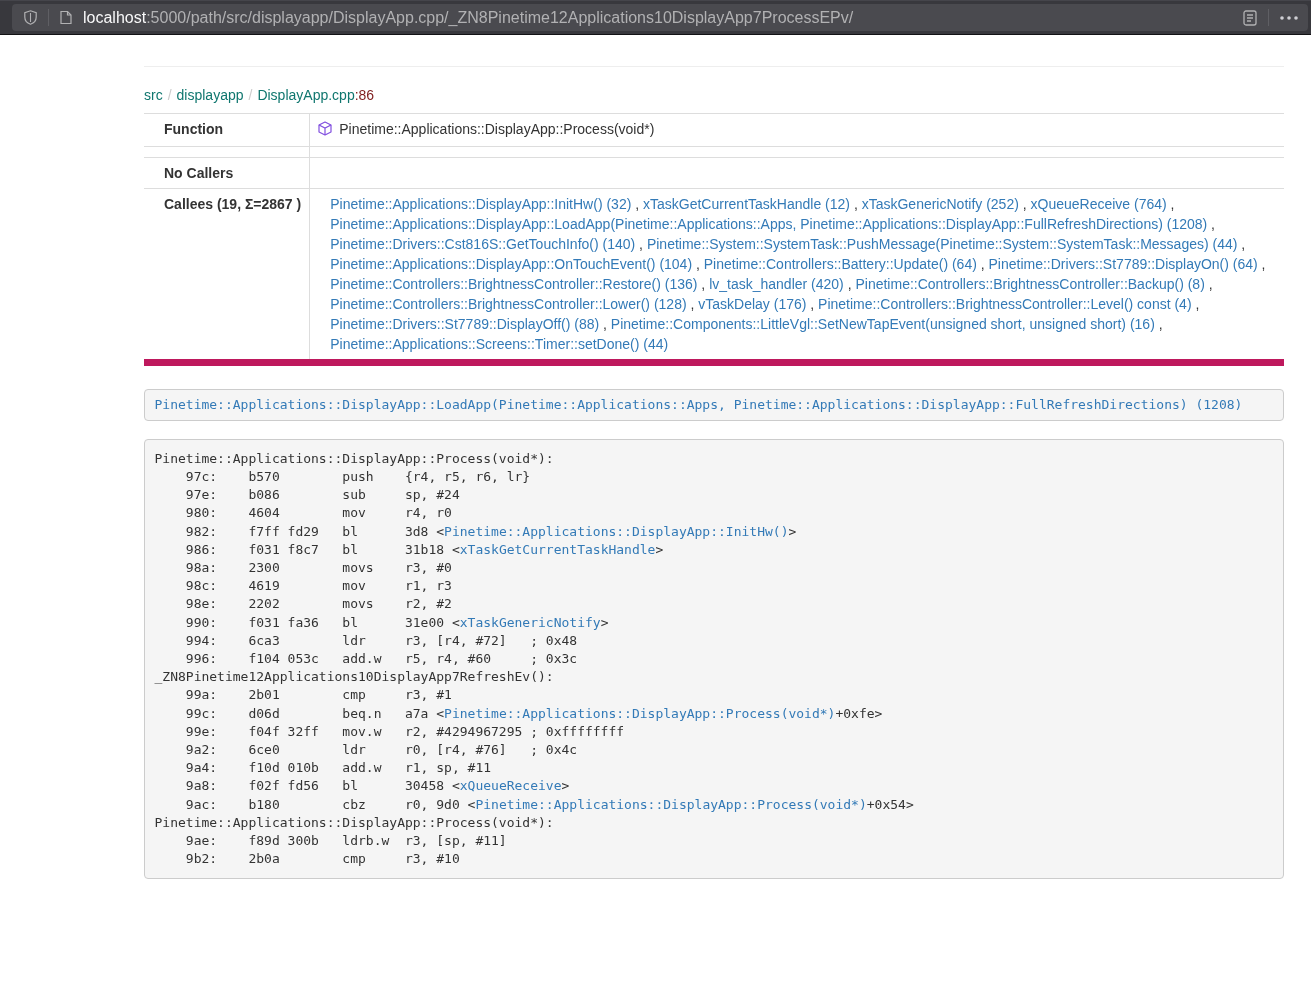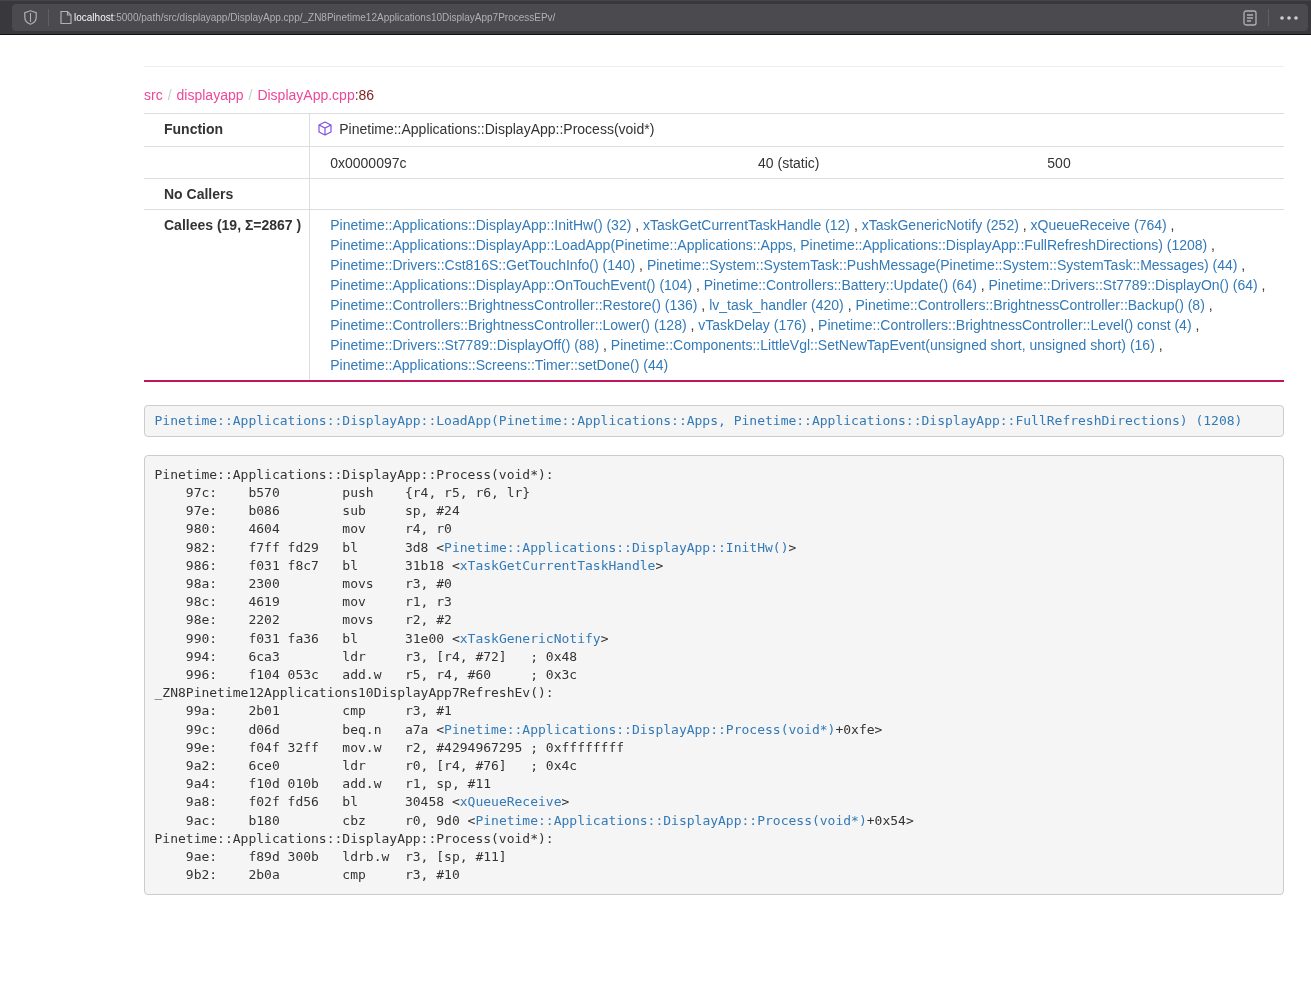--- a/index.html
+++ b/index.html
@@ -20,41 +20,41 @@
     display: flex; align-items: center;
     padding: 0 3px 0 12px;
   }
   .urlbar {
     flex: 1; height: 27px; background: #4a4a4f; border-radius: 4px;
     display: flex; align-items: center; padding: 0 8px 0 10px;
     min-width: 0;
   }
   .urlbar .vsep { width: 1px; height: 17px; background: #5f5f64; margin: 0 9px; flex: none; }
   .url-text {
-    flex: 1; font-size: 10px; color: #b1b1b3; 
+    flex: 1; font-size: 16px; color: #b1b1b3; margin-left: 9px;
     white-space: nowrap; overflow: hidden; min-width: 0;
   }
   .url-text .host { color: #f9f9fa; }
   .tool-icon { flex: none; display: flex; align-items: center; justify-content: center; padding: 0 2px; }
 
   
   .container { margin-left: 144px; width: 1140px; }
   .panel {
     margin-top: 43px; background: #f5f5f5;
     border: 1px solid #ddd; border-radius: 4px;
   }
   .panel-heading { padding: 14px 20px; font-size: 18px; line-height: 22px; color: #515151; }
   hr.rule { border: 0; border-top: 1px solid #eee; margin: 31px 0 0 0; }
 
   .breadcrumb { margin: 18px 0 8px 0; line-height: 20px; }
-  .breadcrumb a { color: #ec4899; }
+  .breadcrumb a { color: #0f766e; }
   .breadcrumb .bsep { color: #ccc; padding: 0 5px; }
   .breadcrumb .line-suffix { color: #7f1d1d; }
 
-  table.symbol { width: 100%; border-collapse: collapse; border-bottom: 2px solid #be185d; }
+  table.symbol { width: 100%; border-collapse: collapse; border-bottom: 7px solid #be185d; }
   table.symbol > tbody > tr > th,
   table.symbol > tbody > tr > td {
     border-top: 1px solid #ddd; text-align: left; vertical-align: top;
     padding: 5px 8px 5px 20px; line-height: 20px;
   }
   table.symbol > tbody > tr > th {
     width: 148px; font-weight: bold; border-right: 1px solid #ddd; white-space: nowrap;
   }
   td.fn-cell { padding-left: 8px !important; }
   td.stats-cell { padding: 0 !important; }
@@ -138,27 +138,20 @@
               <path d="M1 4 L7 7 L13 4 M7 7 V14" fill="none" stroke="#8250df" stroke-width="1.2"></path>
             </svg>
           </span><span>Pinetime::Applications::DisplayApp::Process(void*)</span>
         </td>
       </tr>
       <tr>
         <th></th>
         <td class="stats-cell">
           <table class="stats">
             <tbody>
-              <tr>
-                <td>0x0000097c</td>
-                <td></td>
-                <td>40 (static)</td>
-                <td>500</td>
-                <td></td>
-              </tr>
             </tbody>
           </table>
         </td>
       </tr>
       <tr>
         <th>No Callers</th>
         <td></td>
       </tr>
       <tr>
         <th>Callees (19, Σ=2867 )</th>

